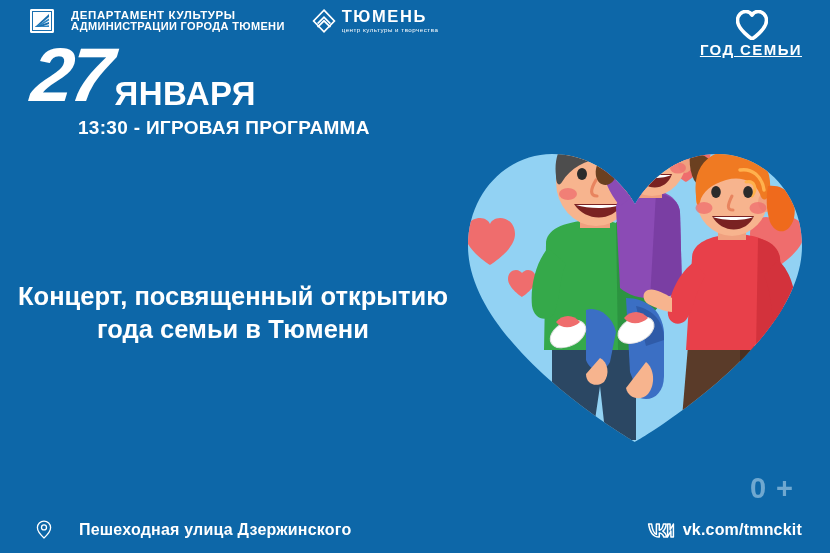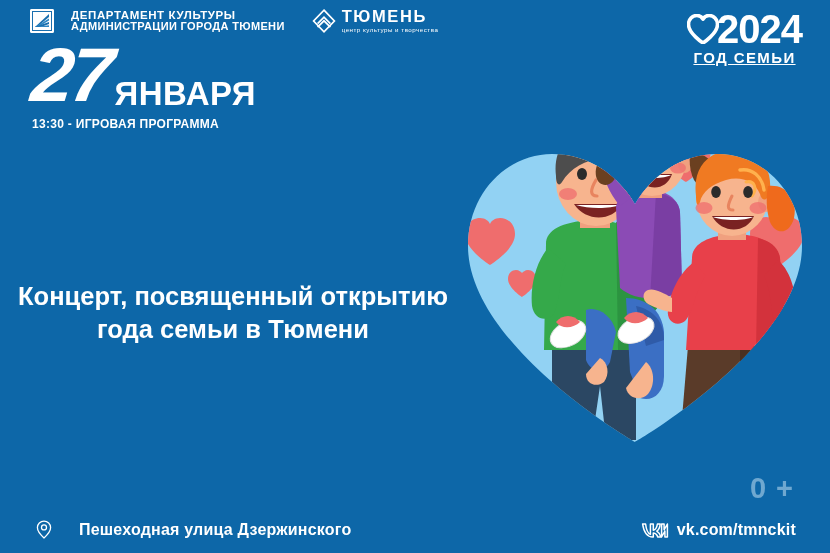--- a/index.html
+++ b/index.html
@@ -35,32 +35,32 @@
   .year-num{font-size:40px;font-weight:bold;letter-spacing:-1px;line-height:.95;}
   .year-sub{font-size:15px;font-weight:bold;letter-spacing:1.4px;margin-top:1px;text-decoration:underline;}
 
   
   .date-block{position:absolute;top:44px;left:32px;}
   .date-row{display:flex;align-items:flex-start;}
   .day{font-size:76px;font-weight:bold;line-height:.82;letter-spacing:-3px;font-style:italic;transform:skewX(-6deg);}
   .date-right{display:flex;flex-direction:column;margin-left:4px;padding-top:4px;margin-top:32px;}
   .month{font-size:33px;font-weight:bold;line-height:.85;letter-spacing:.5px;}
   .time{font-size:29px;font-weight:bold;line-height:1;letter-spacing:0px;margin-top:3px;}
-  .prog{font-size:12px;font-weight:bold;letter-spacing:.3px;margin-top:9px;}
+  .prog{font-size:19px;font-weight:bold;letter-spacing:.3px;margin-top:9px;margin-left:46px;}
 
   
   .title{position:absolute;left:0;top:280px;width:466px;text-align:center;
         font-size:25.5px;font-weight:bold;line-height:1.28;letter-spacing:0px;}
 
   
   .venue{position:absolute;left:36px;bottom:14px;display:flex;align-items:center;gap:27px;margin-top:20px;}
   .pin-icon{width:16px;height:19px;flex:none;}
   .venue-text{font-size:16px;font-weight:bold;letter-spacing:.2px;}
 
-  .vk{position:absolute;right:34px;bottom:14px;display:flex;align-items:center;gap:8px;}
+  .vk{position:absolute;right:28px;bottom:14px;display:flex;align-items:center;gap:8px;}
   .vk-icon{width:28px;height:17px;flex:none;}
   .vk-text{font-size:16px;font-weight:bold;letter-spacing:.2px;}
 
   .age{position:absolute;right:36px;bottom:48px;font-size:29px;font-weight:bold;color:#6fa8d0;letter-spacing:1px;}
 
   
   .illus{position:absolute;left:440px;top:110px;width:390px;height:340px;}
   .illus svg{display:block;width:100%;height:100%;}
 </style>
 </head>
@@ -105,21 +105,20 @@
 
   </div>
 
   <div class="year-badge">
     <div class="year-row">
       <div class="year-heart">
         <svg viewBox="0 0 32 30" width="32" height="30" aria-hidden="true">
           <path d="M16 29 C16 29 1.5 19.5 1.5 10.5 C1.5 5.2 5.4 1.5 9.9 1.5 C12.8 1.5 15 3.2 16 5.1 C17 3.2 19.2 1.5 22.1 1.5 C26.6 1.5 30.5 5.2 30.5 10.5 C30.5 19.5 16 29 16 29 Z" fill="none" stroke="#ffffff" stroke-width="3.6" stroke-linejoin="round"></path>
         </svg>
       </div>
-      <span class="year-num">2024</span>
     </div>
     <div class="year-sub">ГОД СЕМЬИ</div>
   </div>
 
   <div class="date-block">
     <div class="date-row">
       <span class="day">27</span>
       <span class="date-right">
         <span class="month">ЯНВАРЯ</span>
       </span>

